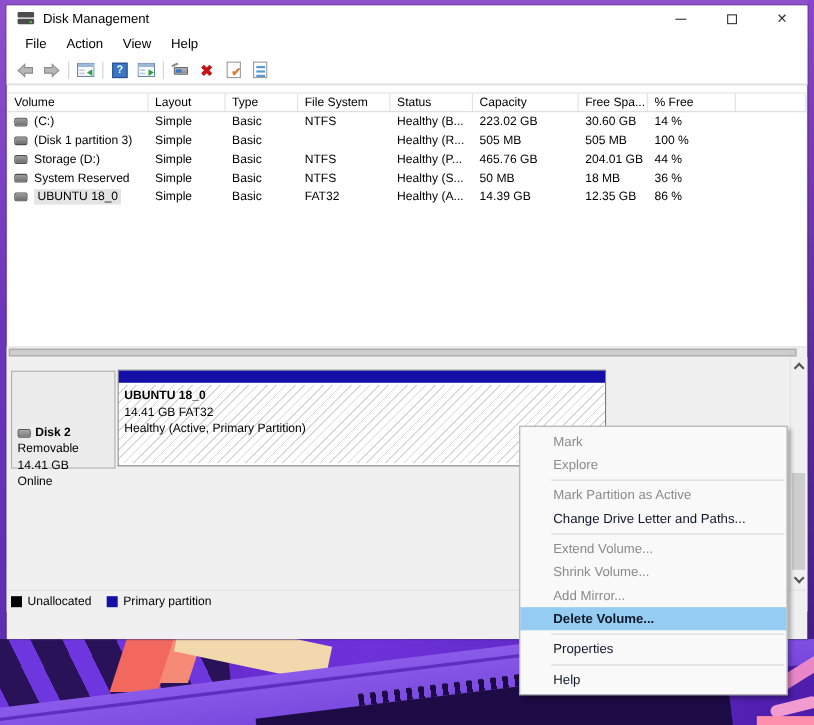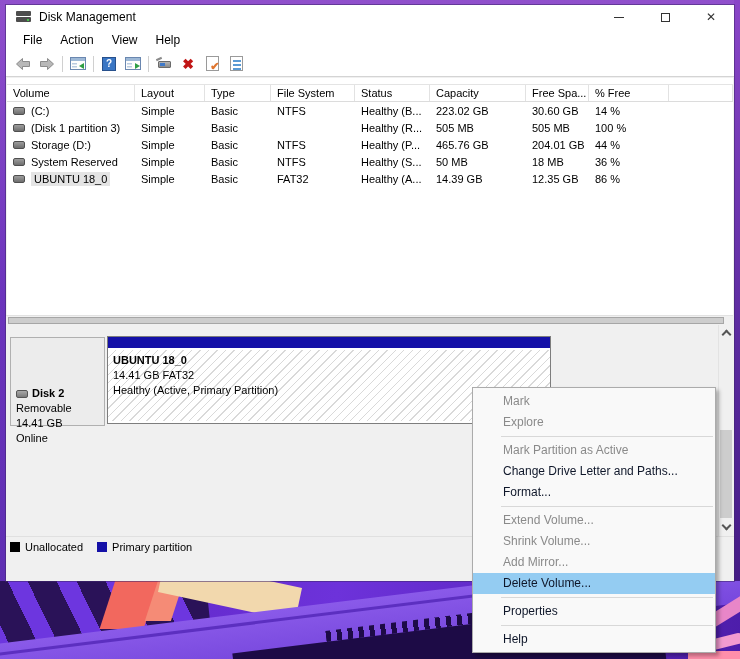--- a/index.html
+++ b/index.html
@@ -138,21 +138,21 @@
 
   
   .cmenu {
     position: absolute; left: 472px; top: 387px; width: 244px;
     background: #f9f9f9; border: 1px solid #ababab;
     box-shadow: 3px 3px 4px rgba(0,0,0,0.3);
     padding: 3px 0 2px 0; font-size: 12px; z-index: 10;
   }
   .mi { height: 21px; line-height: 21px; padding-left: 30px; color: #0f172a; white-space: nowrap; }
   .mi.disabled { color: #8a8a8a; }
-  .mi.highlight { background: #94ccf2; }
+  .mi.highlight { background: #94ccf2; font-weight: bold; }
   .msep { border-top: 1px solid #d8d8d8; margin: 3px 2px 3px 28px; height: 0; }
 
   svg { display: block; }
 </style>
 </head>
 <body>
 
 <div class="desktop">
 
   <div class="wp-right"></div>
@@ -390,21 +390,20 @@
       </span>
     </div>
   </div>
 
   <div class="cmenu">
     <div class="mi disabled">Mark</div>
     <div class="mi disabled">Explore</div>
     <div class="msep"></div>
     <div class="mi disabled">Mark Partition as Active</div>
     <div class="mi">Change Drive Letter and Paths...</div>
-    <div class="mi">Format...</div>
     <div class="msep"></div>
     <div class="mi disabled">Extend Volume...</div>
     <div class="mi disabled">Shrink Volume...</div>
     <div class="mi disabled">Add Mirror...</div>
     <div class="mi highlight">Delete Volume...</div>
     <div class="msep"></div>
     <div class="mi">Properties</div>
     <div class="msep"></div>
     <div class="mi">Help</div>
   </div>

